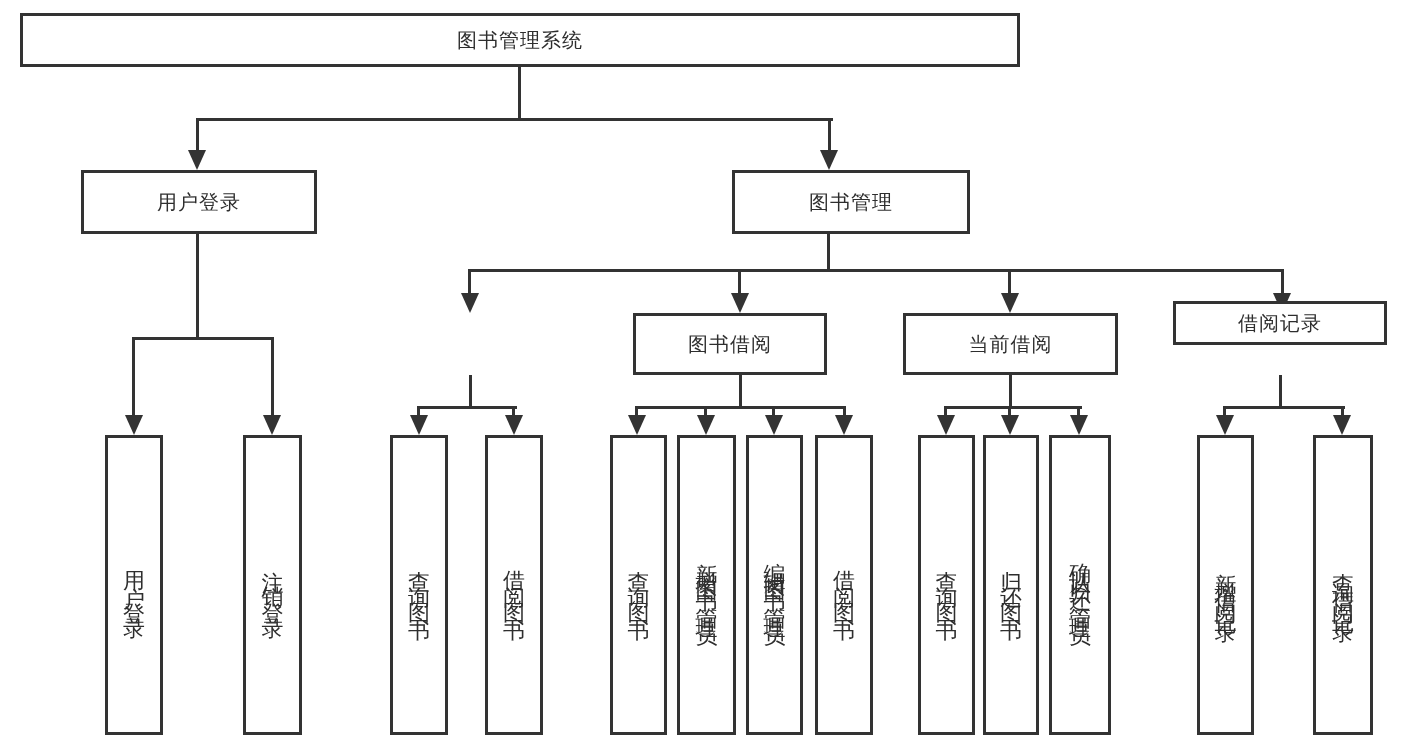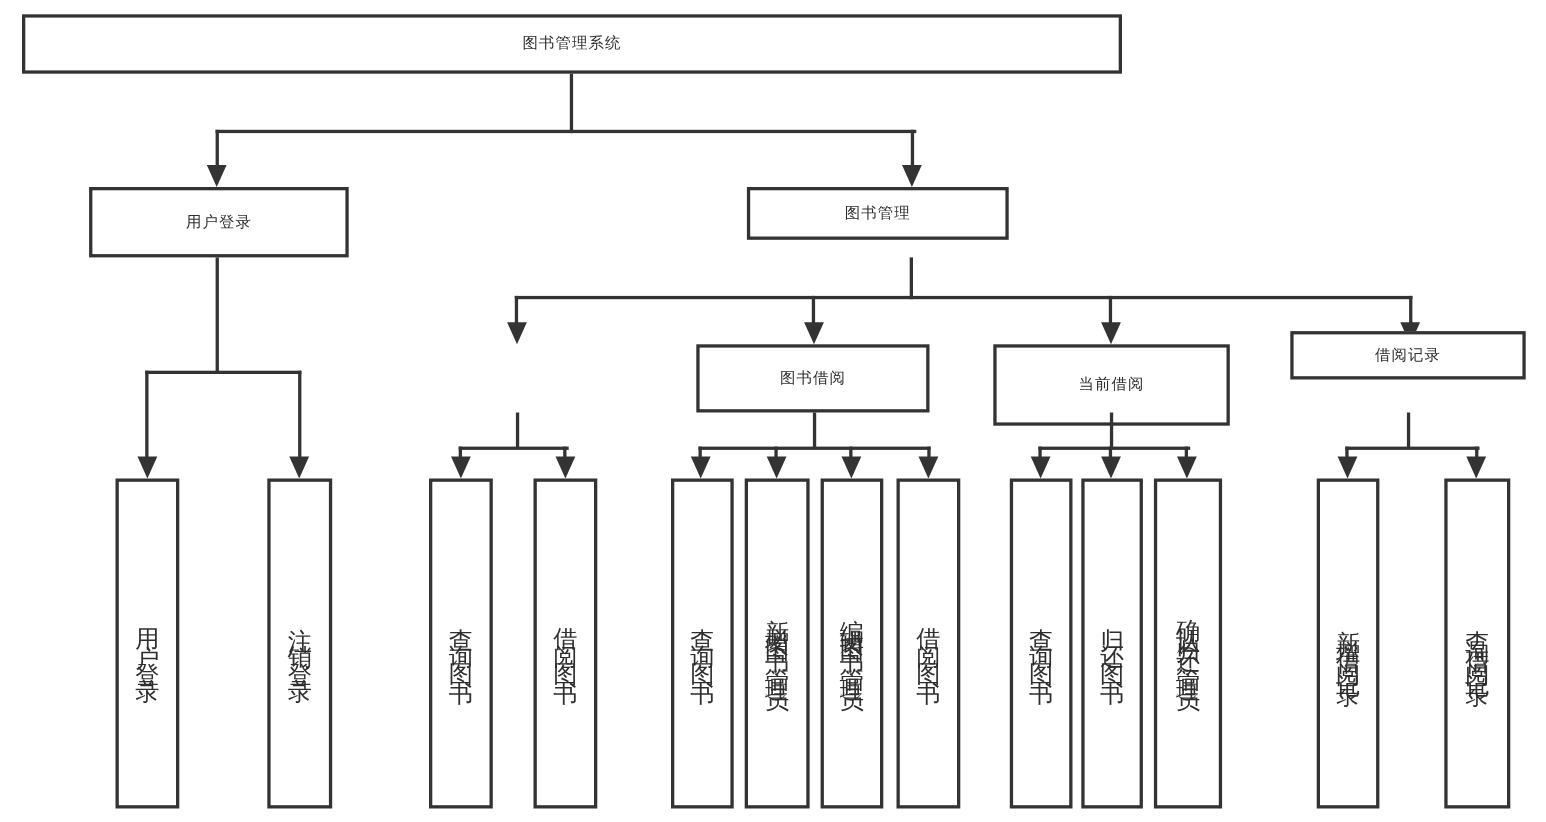--- a/index.html
+++ b/index.html
@@ -15,21 +15,21 @@
   }
   .box {
     position: absolute;
     border: 3px solid #333333;
     background: #ffffff;
     display: flex;
     align-items: center;
     justify-content: center;
     color: #2e2e2e;
   }
-  .hbox { font-size: 14px; letter-spacing: 1px; }
+  .hbox { font-size: 20px; letter-spacing: 1px; }
   .vbox {
     writing-mode: vertical-rl;
     text-orientation: mixed;
     font-size: 22px;
     line-height: 1;
   }
   .sp-l { letter-spacing: 16px; }
   .sp-m { letter-spacing: 10px; }
   .sp-s { letter-spacing: 9px; }
   .line { position: absolute; background: #333333; }
@@ -58,42 +58,42 @@
   <div class="box hbox" style="left:20px; top:13px; width:1000px; height:54px;">图书管理系统</div>
 
   <div class="line" style="left:518px; top:67px; width:3px; height:54px;"></div>
   <div class="line" style="left:196px; top:118px; width:637px; height:3px;"></div>
   <div class="line" style="left:196px; top:118px; width:3px; height:34px;"></div>
   <div class="arrow" style="left:188px; top:150px;"></div>
   <div class="line" style="left:828px; top:118px; width:3px; height:34px;"></div>
   <div class="arrow" style="left:820px; top:150px;"></div>
 
   <div class="box hbox" style="left:81px; top:170px; width:236px; height:64px;">用户登录</div>
-  <div class="box hbox" style="left:679px; top:170px; width:238px; height:48px;">图书管理</div>
+  <div class="box hbox" style="left:732px; top:170px; width:238px; height:64px;">图书管理</div>
 
   <div class="line" style="left:196px; top:234px; width:3px; height:106px;"></div>
   <div class="line" style="left:132px; top:337px; width:142px; height:3px;"></div>
   <div class="line" style="left:132px; top:337px; width:3px; height:80px;"></div>
   <div class="arrow" style="left:125px; top:415px;"></div>
   <div class="line" style="left:271px; top:337px; width:3px; height:80px;"></div>
   <div class="arrow" style="left:263px; top:415px;"></div>
 
   <div class="line" style="left:827px; top:234px; width:3px; height:38px;"></div>
   <div class="line" style="left:468px; top:269px; width:816px; height:3px;"></div>
   <div class="line" style="left:468px; top:269px; width:3px; height:26px;"></div>
   <div class="arrow" style="left:461px; top:293px;"></div>
   <div class="line" style="left:738px; top:269px; width:3px; height:26px;"></div>
   <div class="arrow" style="left:731px; top:293px;"></div>
   <div class="line" style="left:1008px; top:269px; width:3px; height:26px;"></div>
   <div class="arrow" style="left:1001px; top:293px;"></div>
   <div class="line" style="left:1281px; top:269px; width:3px; height:26px;"></div>
   <div class="arrow" style="left:1273px; top:293px;"></div>
 
-  <div class="box hbox" style="left:633px; top:313px; width:212px; height:62px;">图书借阅</div>
-  <div class="box hbox" style="left:903px; top:313px; width:215px; height:74px;">当前借阅</div>
+  <div class="box hbox" style="left:633px; top:313px; width:194px; height:62px;">图书借阅</div>
+  <div class="box hbox" style="left:903px; top:313px; width:215px; height:62px;">当前借阅</div>
   <div class="box hbox" style="left:1173px; top:301px; width:214px; height:44px;">借阅记录</div>
 
   <div class="line" style="left:469px; top:375px; width:3px; height:33px;"></div>
   <div class="line" style="left:417px; top:406px; width:100px; height:3px;"></div>
   <div class="line" style="left:417px; top:406px; width:3px; height:11px;"></div>
   <div class="arrow" style="left:410px; top:415px;"></div>
   <div class="line" style="left:512px; top:406px; width:3px; height:11px;"></div>
   <div class="arrow" style="left:505px; top:415px;"></div>
 
   <div class="line" style="left:739px; top:375px; width:3px; height:33px;"></div>

